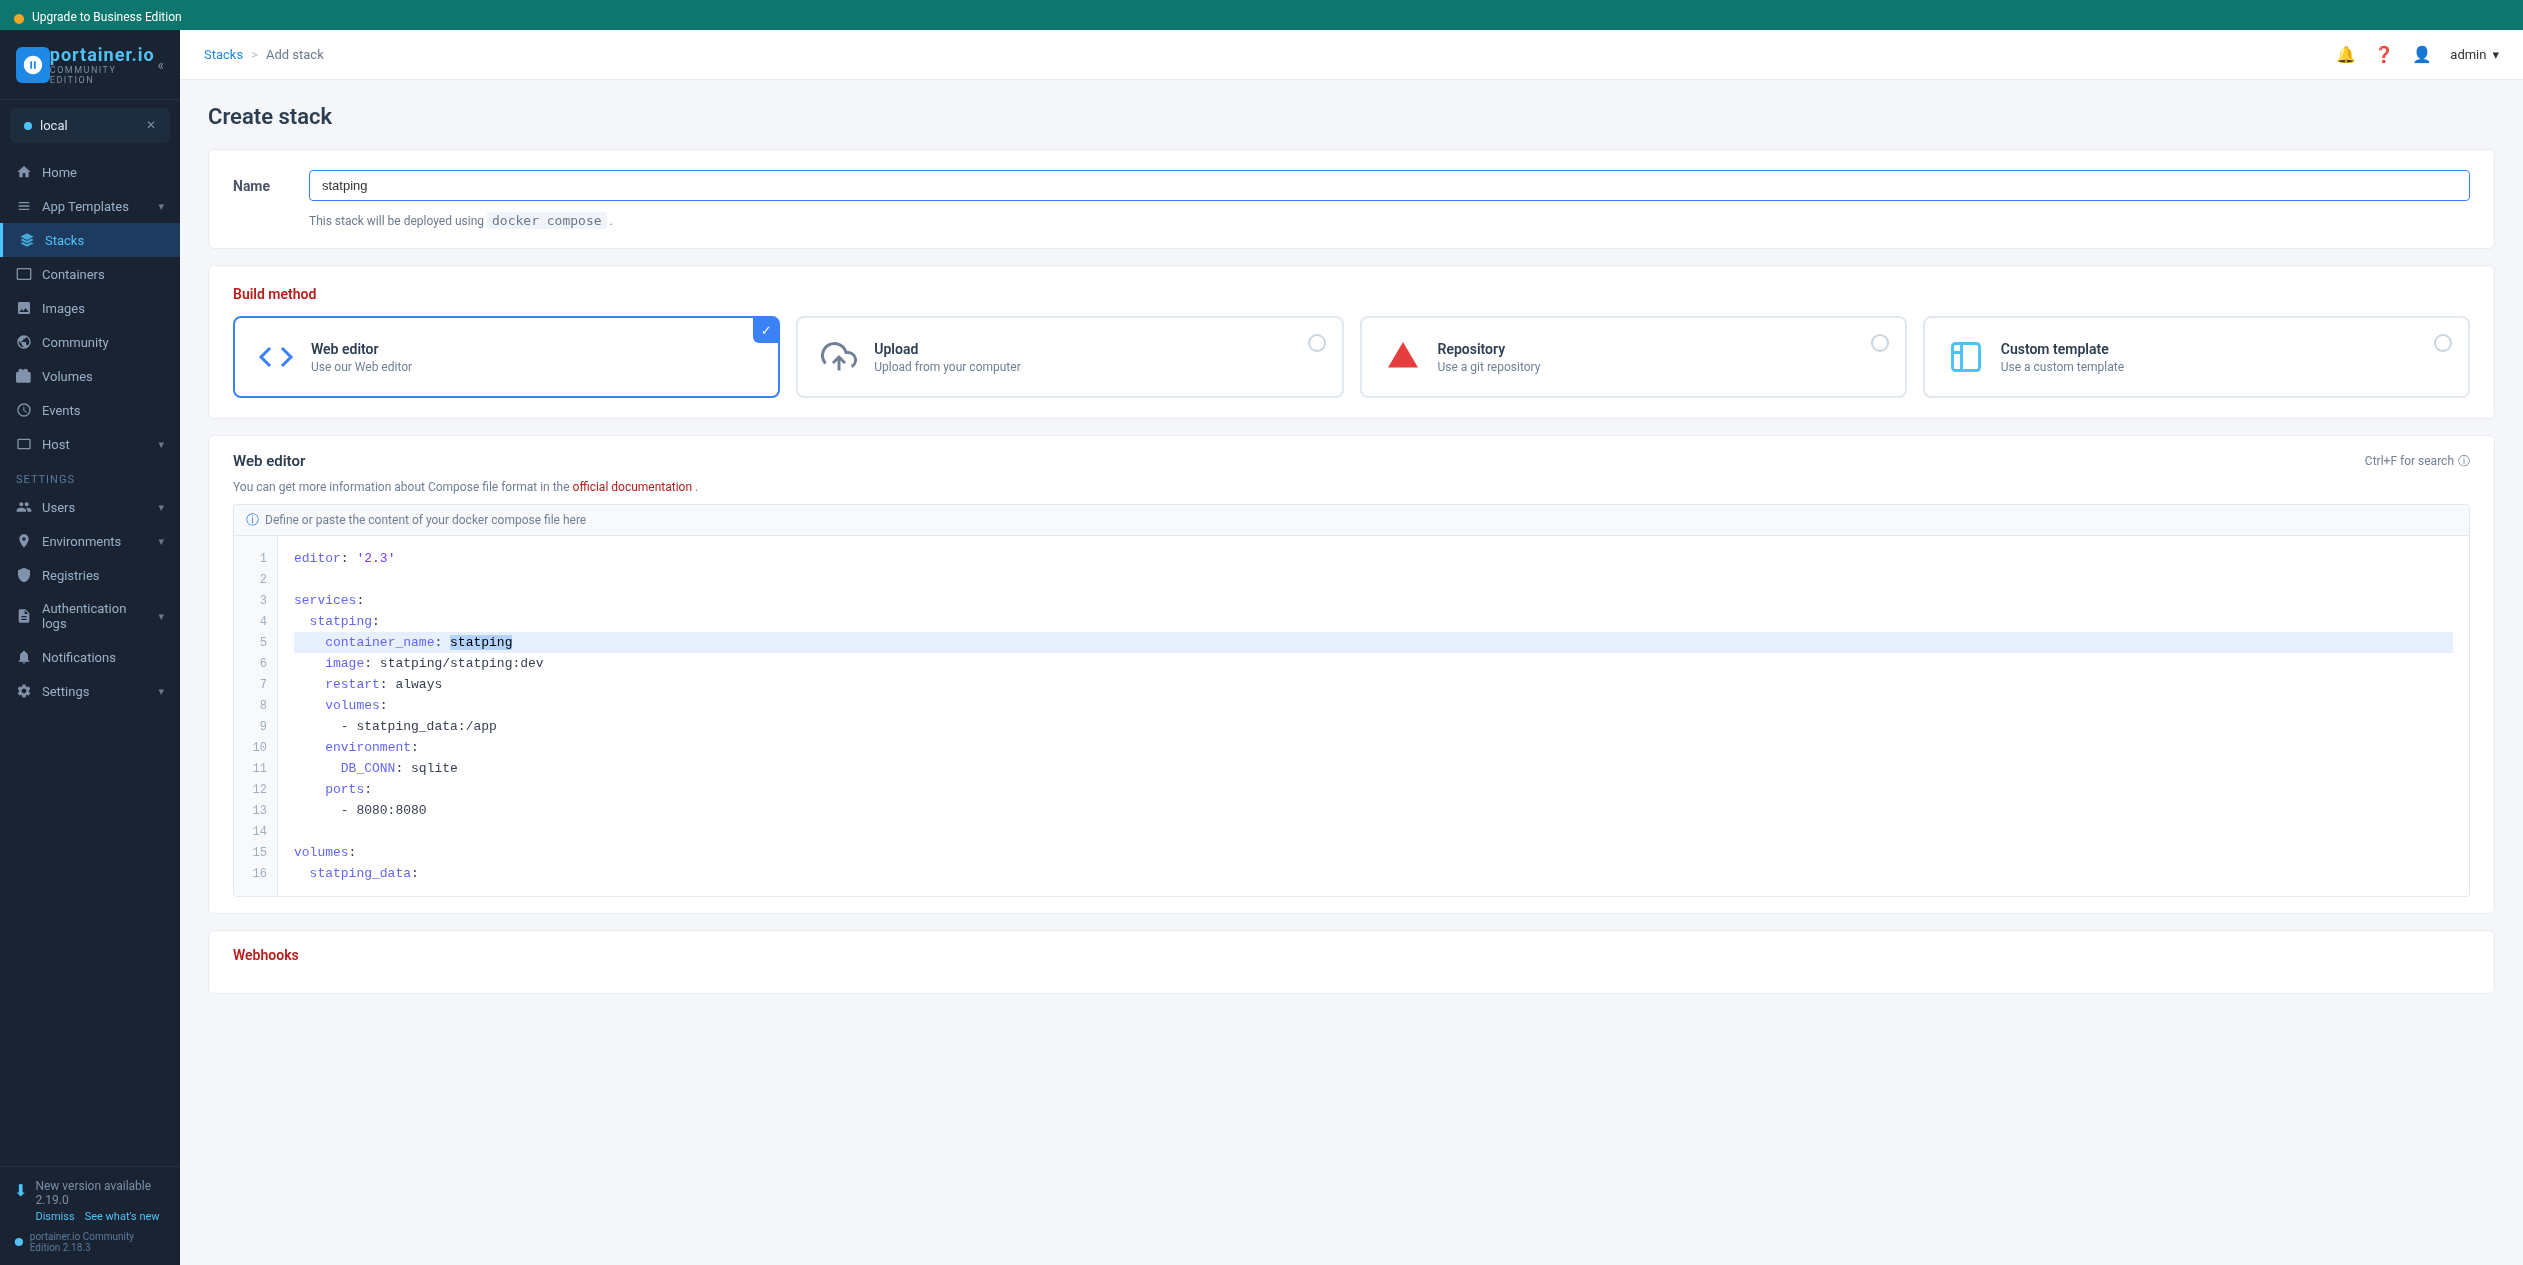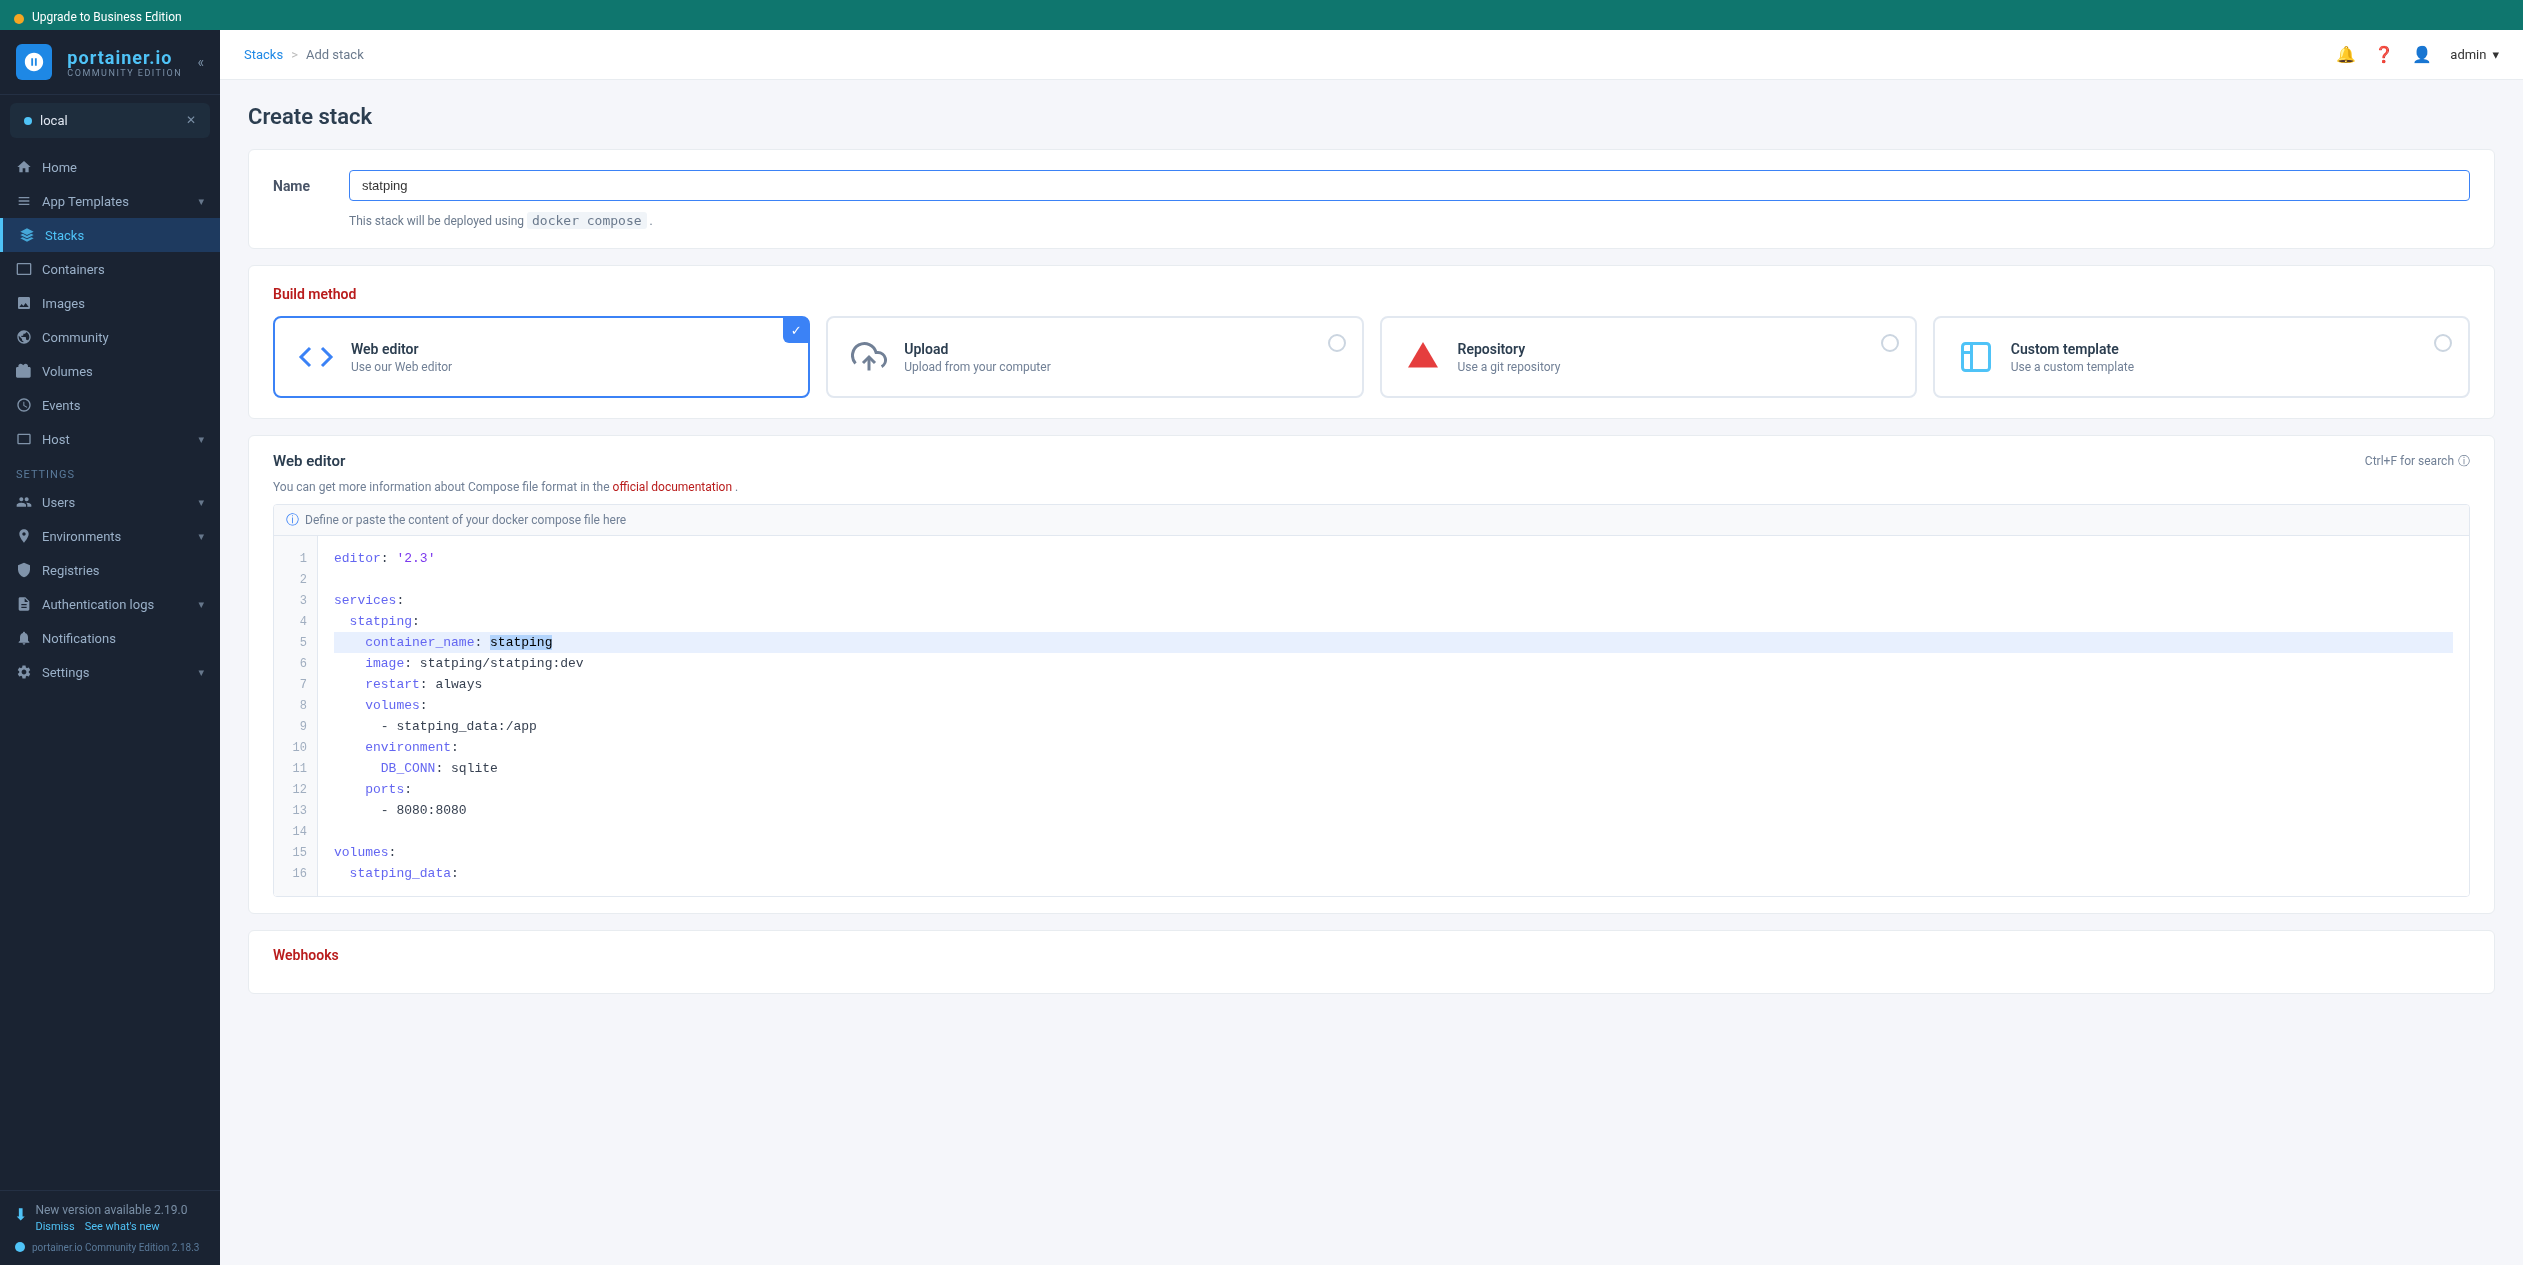--- a/index.html
+++ b/index.html
@@ -17,21 +17,21 @@
       height: 30px;
       flex-shrink: 0;
     }
     .upgrade-bar .dot { width: 10px; height: 10px; background: #f5a623; border-radius: 50%; display: inline-block; }
 
     
     .app-layout { display: flex; flex: 1; overflow: hidden; }
 
     
     .sidebar {
-      width: 220px;
+      width: 180px;
       background: #1a2332;
       color: #cdd4df;
       display: flex;
       flex-direction: column;
       flex-shrink: 0;
       overflow-y: auto;
     }
     .sidebar-logo {
       padding: 14px 16px;
       display: flex;

